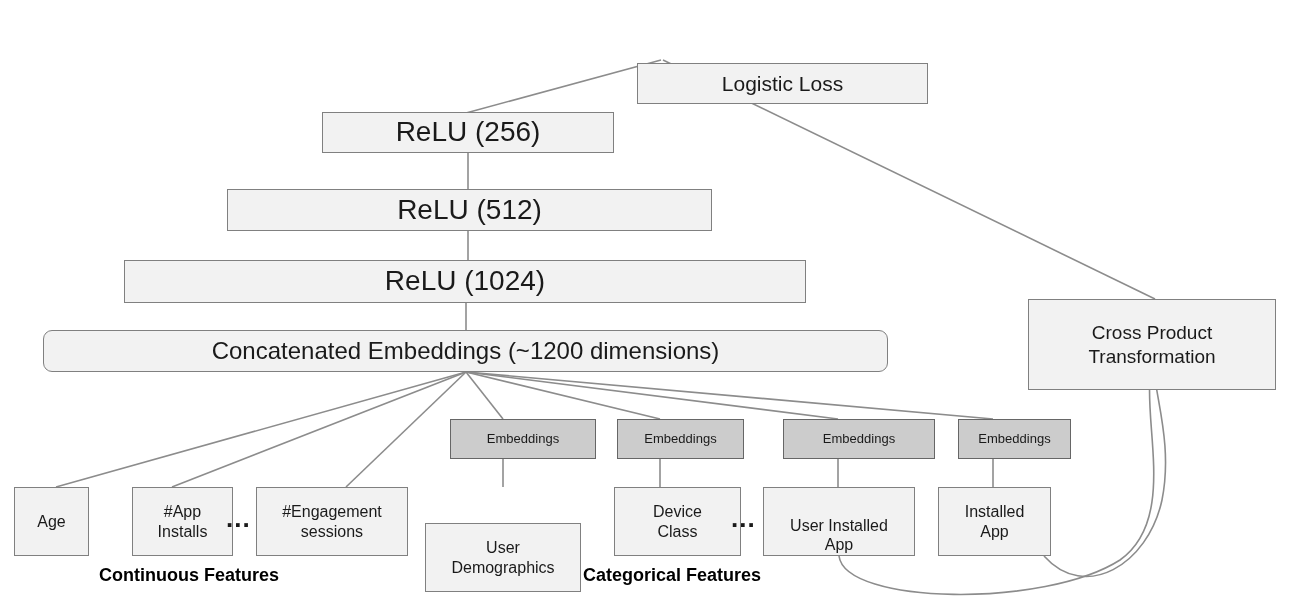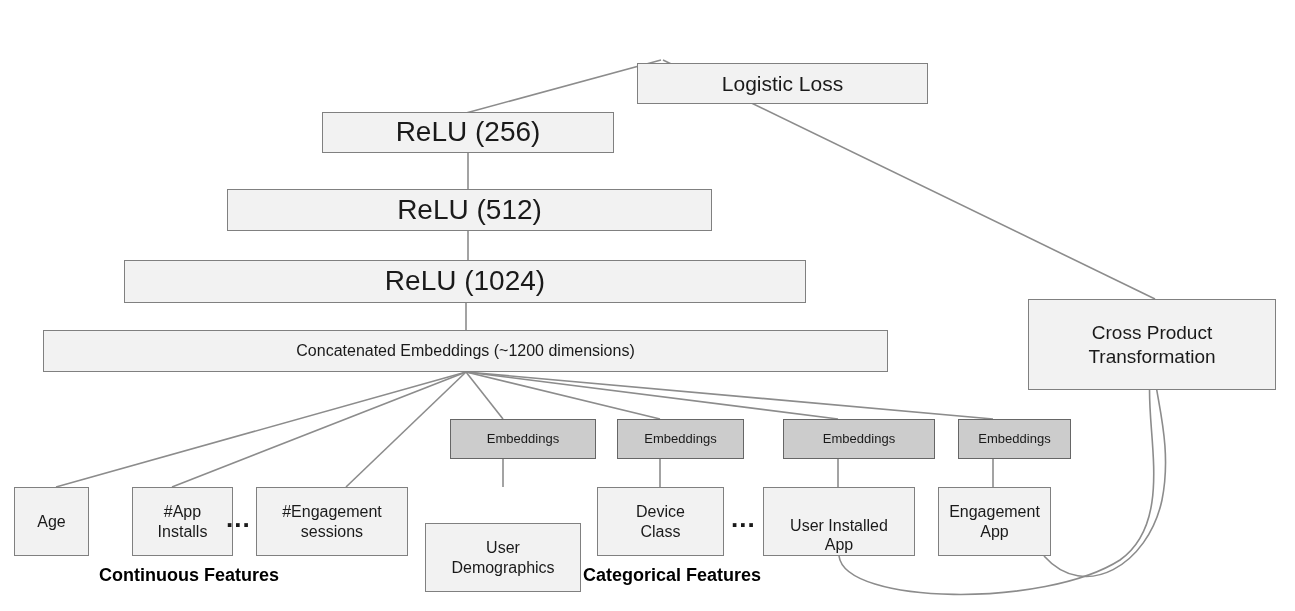--- a/index.html
+++ b/index.html
@@ -38,21 +38,21 @@
     background: #f2f2f2;
     border: 1px solid #808080;
     white-space: pre-line;
   }
   .node.dark {
     background: #cccccc;
     border: 1px solid #666666;
   }
   .node.lvl-top      { font-size: 21px; }
   .node.lvl-relu     { font-size: 28px; }
-  .node.lvl-concat   { font-size: 16px; }
+  .node.lvl-concat   { font-size: 24px; border-radius: 9px; }
   .node.lvl-cross    { font-size: 19px; }
   .node.lvl-embed    { font-size: 13px; margin-left: 20px; }
   .node.lvl-feature  { font-size: 16px; }
   .ellipsis {
     position: absolute;
     font-size: 26px;
     font-weight: bold;
     color: #1a1a1a;
     letter-spacing: 1px;
     line-height: 1;
@@ -157,36 +157,36 @@
   <div class="node lvl-feature" style="left:256px; top:487px; width:152px; height:69px;">
     <span>#Engagement
 sessions</span>
   </div>
 
   <div class="node lvl-feature" style="left:425px; top:487px; width:156px; height:69px;margin-top:36px;">
     <span>User
 Demographics</span>
   </div>
 
-  <div class="node lvl-feature" style="left:597px; top:487px; width:127px; height:69px;">
+  <div class="node lvl-feature" style="left:614px; top:487px; width:127px; height:69px;">
     <span>Device
 Class</span>
   </div>
 
   <div class="ellipsis" style="left:731px; top:505px;">
     <span>...</span>
   </div>
 
   <div class="node lvl-feature" style="left:763px; top:487px; width:152px; height:69px;align-items:flex-end;">
     <span>User Installed
 App</span>
   </div>
 
   <div class="node lvl-feature" style="left:938px; top:487px; width:113px; height:69px;">
-    <span>Engagement
+    <span>Installed
 App</span>
   </div>
 
   <div class="group-label" style="left:583px; top:565px;">
     <span>Categorical Features</span>
   </div>
 
   <div class="group-label" style="left:99px; top:565px;">
     <span>Continuous Features</span>
   </div>

